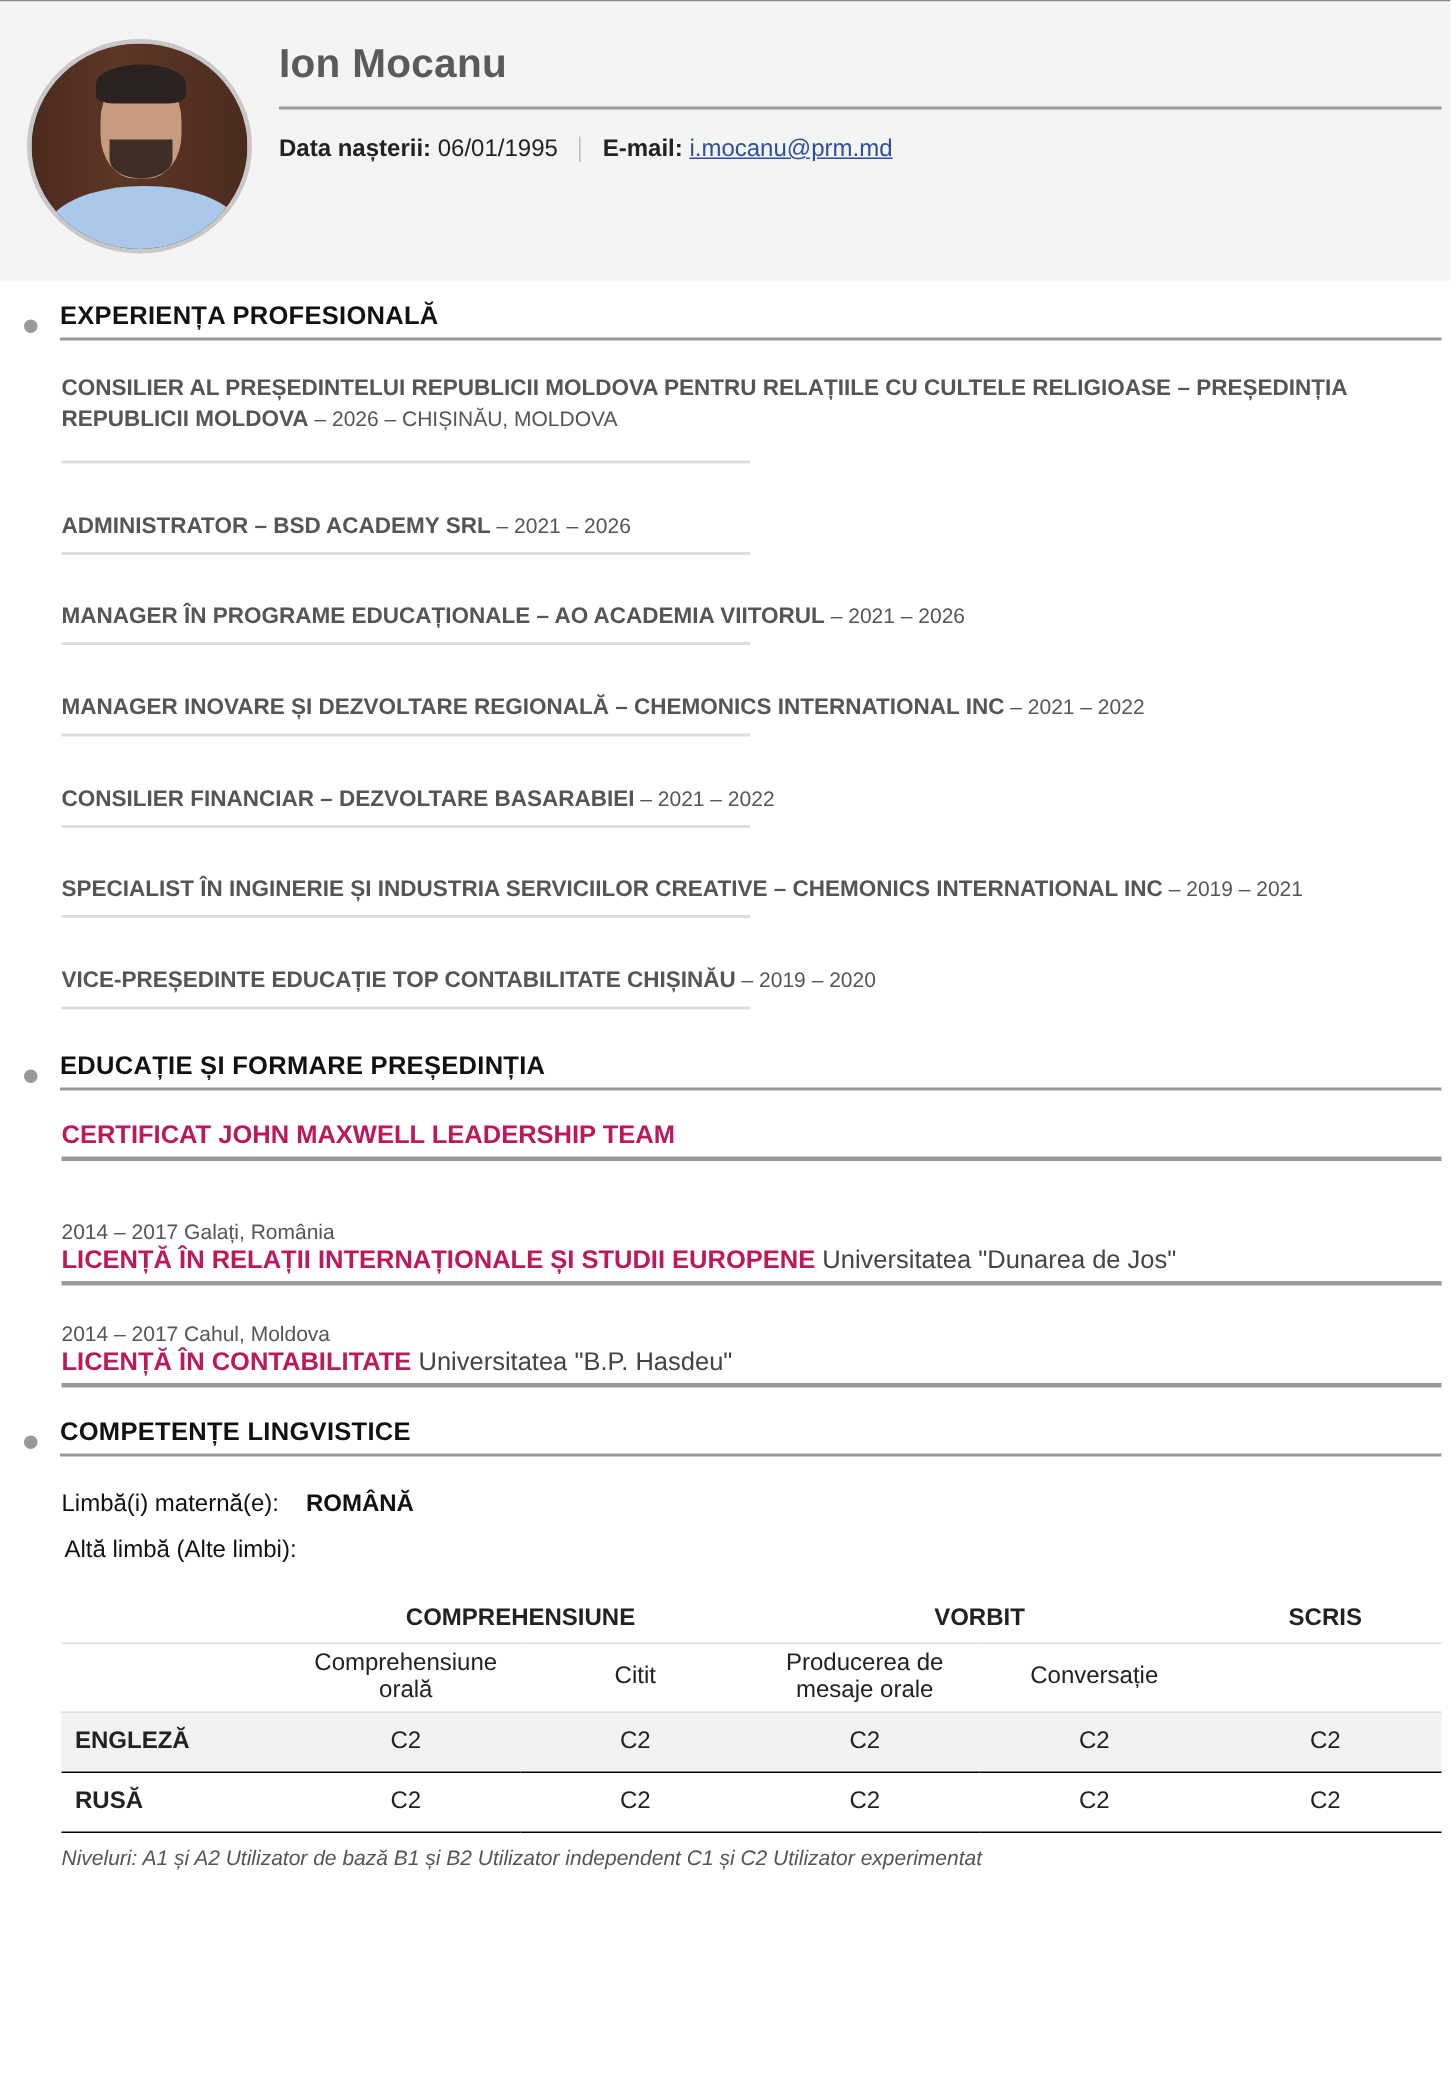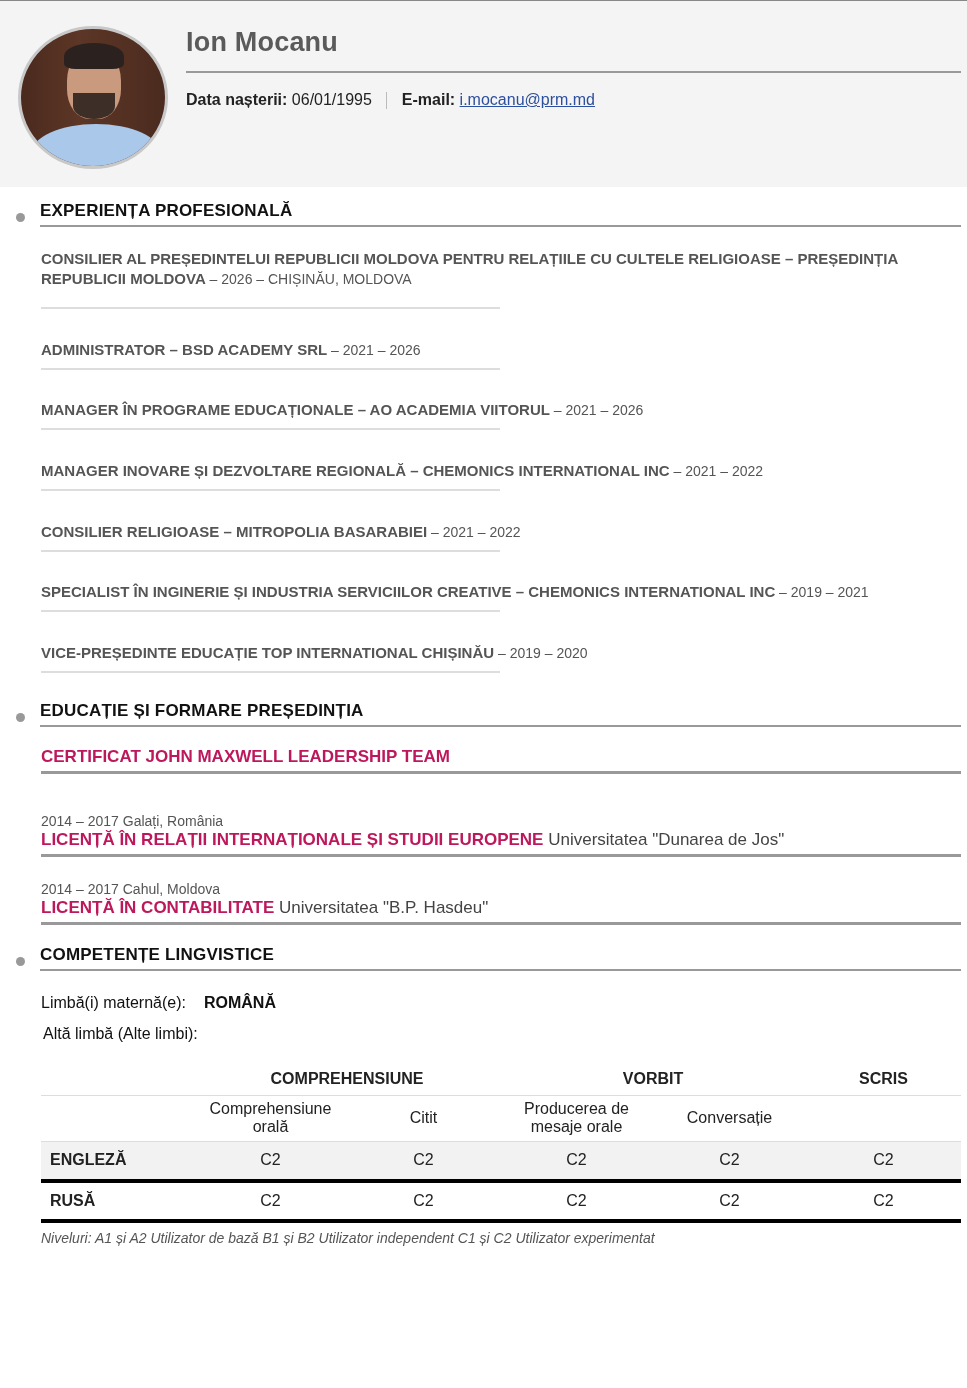--- a/index.html
+++ b/index.html
@@ -68,21 +68,21 @@
   .lang-line { position: absolute; font-size: 16px; color: #111; }
   .lang-line b { font-weight: bold; margin-left: 18px; }
 
   table.lang {
     position: absolute; left: 41px; top: 1063px; width: 920px; border-collapse: collapse;
     font-size: 16px; color: #222;
   }
   table.lang th, table.lang td { text-align: center; vertical-align: middle; margin-top: 38px; }
   table.lang thead tr.grp th { font-weight: bold; height: 32px; border-bottom: 1px solid #ddd; }
   table.lang thead tr.sub th { font-weight: normal; height: 46px; line-height: 18px; border-bottom: 1px solid #ddd; }
-  table.lang tbody td { height: 40px; border-bottom: 4px solid #000000; }
+  table.lang tbody td { height: 40px; border-bottom: 1px solid #000000; }
   table.lang tbody tr.shade td { background: #f2f2f2; }
   table.lang tbody td.lname { text-align: left; padding-left: 9px; font-weight: bold; }
   .legend { position: absolute; left: 41px; top: 1230px; font-size: 14px; font-style: italic; color: #555; }
 </style>
 </head>
 <body>
 
 <div class="top-border"></div>
 
 <div class="header">
@@ -123,31 +123,31 @@
   <span class="role">MANAGER ÎN PROGRAME EDUCAȚIONALE – AO ACADEMIA VIITORUL</span><span class="meta"> – 2021 – 2026</span>
 </div>
 <div class="job-rule" style="top:428px;"></div>
 
 <div class="job" style="top:461px;">
   <span class="role">MANAGER INOVARE ȘI DEZVOLTARE REGIONALĂ – CHEMONICS INTERNATIONAL INC</span><span class="meta"> – 2021 – 2022</span>
 </div>
 <div class="job-rule" style="top:489px;"></div>
 
 <div class="job" style="top:522px;">
-  <span class="role">CONSILIER RELIGIOASE – MITROPOLIA BASARABIEI</span><span class="meta"> – 2021 – 2022</span>
+  <span class="role">CONSILIER FINANCIAR – DEZVOLTARE BASARABIEI</span><span class="meta"> – 2021 – 2022</span>
 </div>
 <div class="job-rule" style="top:550px;"></div>
 
 <div class="job" style="top:582px;">
   <span class="role">SPECIALIST ÎN INGINERIE ȘI INDUSTRIA SERVICIILOR CREATIVE – CHEMONICS INTERNATIONAL INC</span><span class="meta"> – 2019 – 2021</span>
 </div>
 <div class="job-rule" style="top:610px;"></div>
 
 <div class="job" style="top:643px;">
-  <span class="role">VICE-PREȘEDINTE EDUCAȚIE TOP INTERNATIONAL CHIȘINĂU</span><span class="meta"> – 2019 – 2020</span>
+  <span class="role">VICE-PREȘEDINTE EDUCAȚIE TOP CONTABILITATE CHIȘINĂU</span><span class="meta"> – 2019 – 2020</span>
 </div>
 <div class="job-rule" style="top:671px;"></div>
 
 <div class="section-head" style="top:701px;">
   <div class="dot"></div>
   <div class="title">EDUCAȚIE ȘI FORMARE PREȘEDINȚIA</div>
   <div class="rule"></div>
 </div>
 
 <div class="edu" style="top:746px;">

